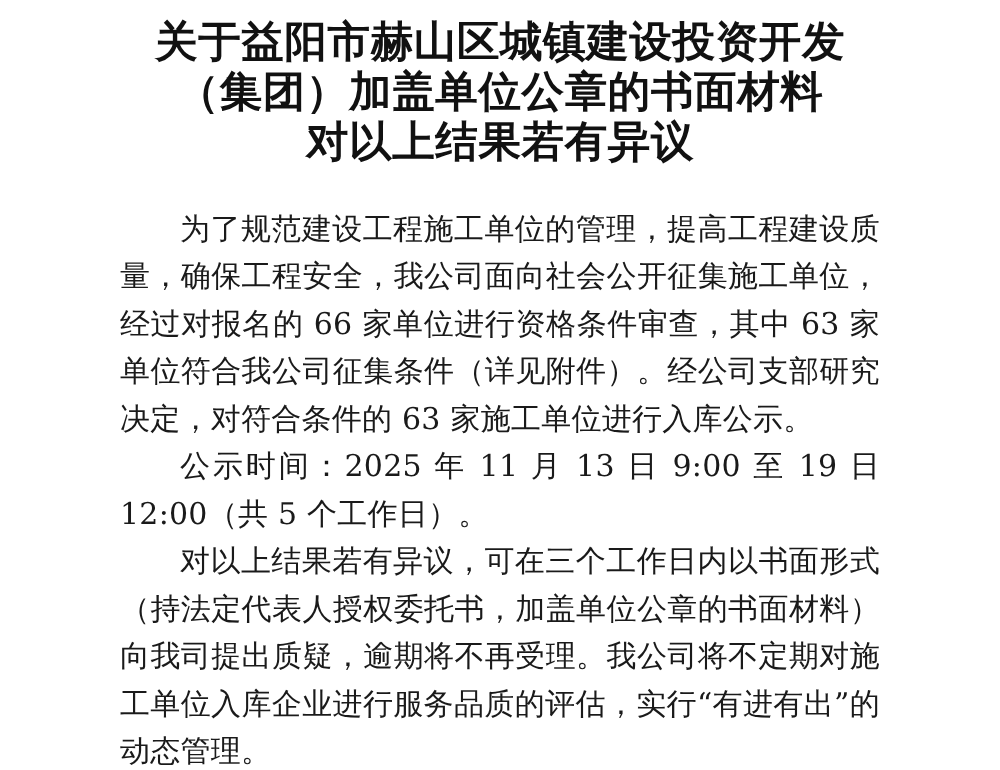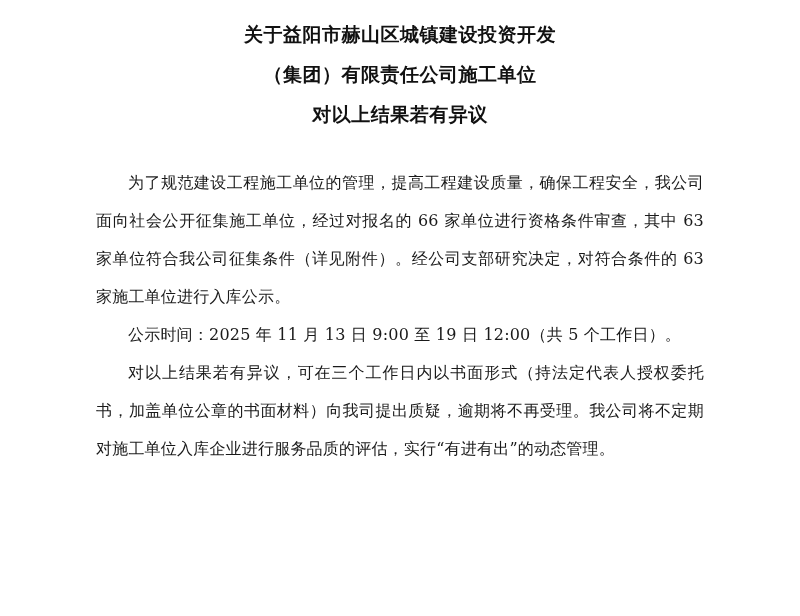--- a/index.html
+++ b/index.html
@@ -18,52 +18,52 @@
     position: relative;
     width: 800px;
     height: 616px;
     box-sizing: border-box;
     padding: 14px 96px 0 96px;
   }
   .doc-title {
     margin: 0;
     padding: 0;
     text-align: center;
-    font-size: 19px;
+    font-size: 34px;
     font-weight: bold;
     line-height: 40px;
     letter-spacing: 0.5px;
     color: #111;
   }
   .doc-title .tline {
     display: block;
     white-space: nowrap;
   }
   .body-copy {
     margin-top: 30px;
   }
   .para {
     margin: 0;
-    font-size: 16px;
+    font-size: 24px;
     line-height: 38px;
     text-align: justify;
     text-justify: inter-ideograph;
     text-indent: 2em;
     color: #1a1a1a;
     letter-spacing: 0.2px;
   }
 </style>
 </head>
 <body>
 
 <div class="page">
 
   <h1 class="doc-title">
     <span class="tline">关于益阳市赫山区城镇建设投资开发</span>
-    <span class="tline">（集团）有限责任公司施工单位</span>
+    <span class="tline">（集团）加盖单位公章的书面材料</span>
     <span class="tline">对以上结果若有异议</span>
   </h1>
 
   <div class="body-copy">
     <p class="para">为了规范建设工程施工单位的管理，提高工程建设质量，确保工程安全，我公司面向社会公开征集施工单位，经过对报名的 66 家单位进行资格条件审查，其中 63 家单位符合我公司征集条件（详见附件）。经公司支部研究决定，对符合条件的 63 家施工单位进行入库公示。</p>
     <p class="para">公示时间：2025 年 11 月 13 日 9:00 至 19 日 12:00（共 5 个工作日）。</p>
     <p class="para">对以上结果若有异议，可在三个工作日内以书面形式（持法定代表人授权委托书，加盖单位公章的书面材料）向我司提出质疑，逾期将不再受理。我公司将不定期对施工单位入库企业进行服务品质的评估，实行“有进有出”的动态管理。</p>
   </div>
 
 </div>

